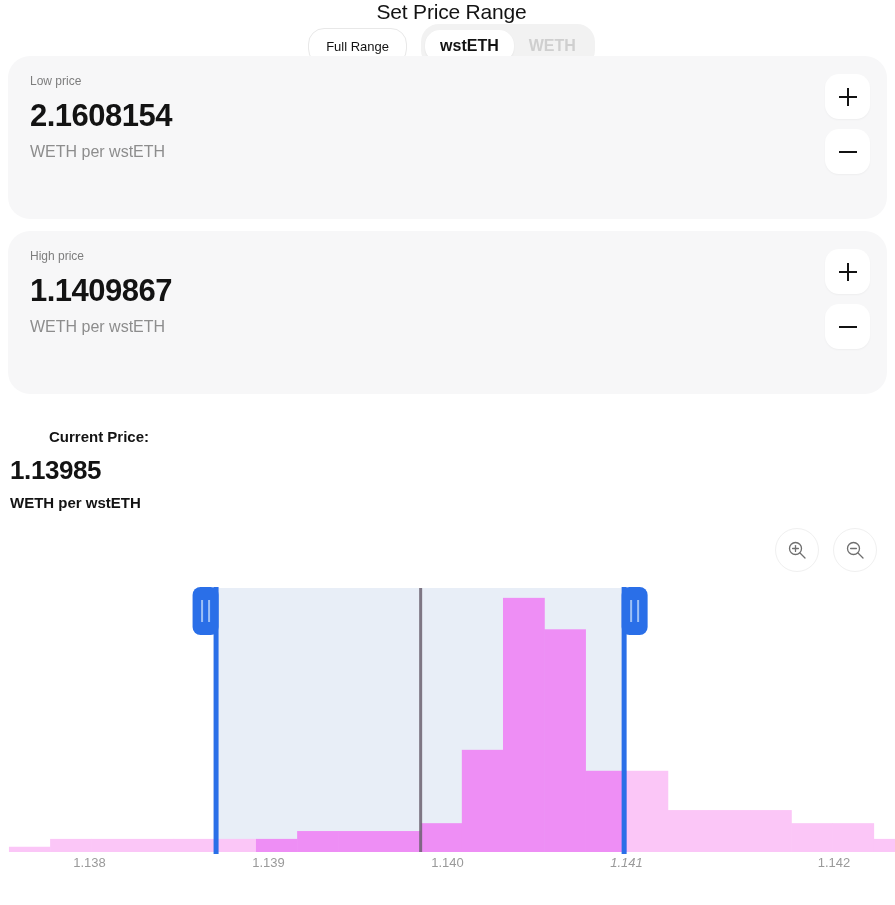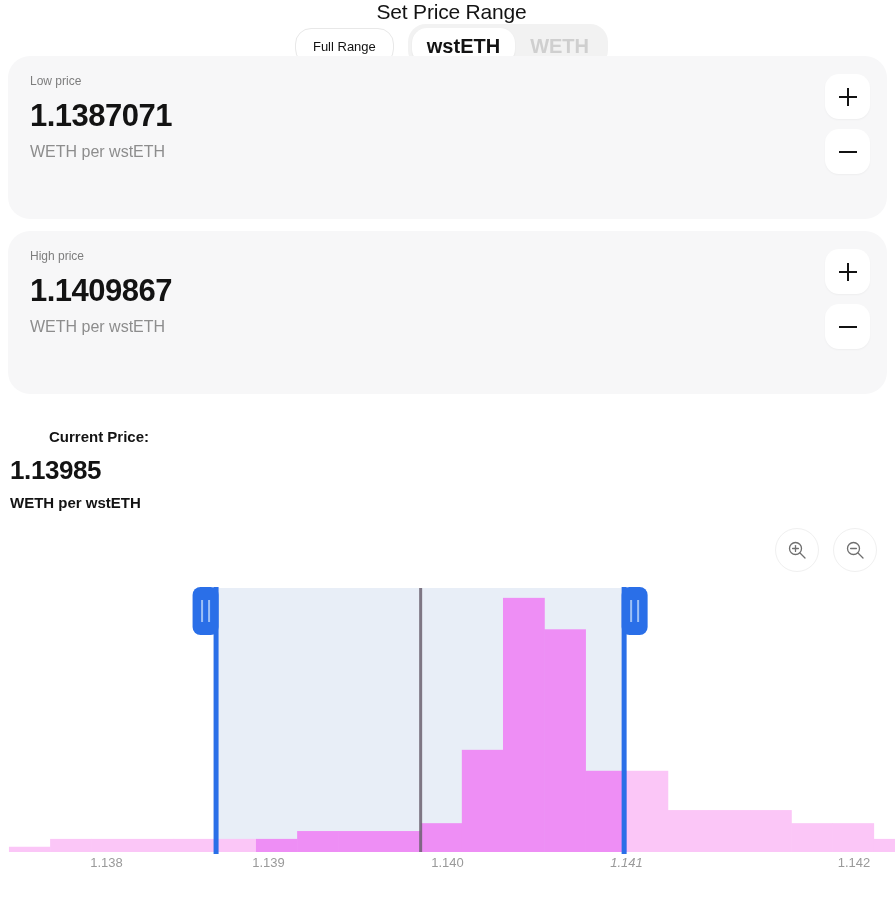--- a/index.html
+++ b/index.html
@@ -47,21 +47,21 @@
   }
   .token-toggle {
     display: flex;
     align-items: center;
     background: #f2f2f2;
     border-radius: 18px;
     padding: 4px;
     height: 44px;
   }
   .token-opt {
-    font-size: 20px;
+    font-size: 16px;
     font-weight: bold;
     border-radius: 15px;
     padding: 8px 15px;
     line-height: 1;
     cursor: pointer;
     white-space: nowrap;
   }
   .token-opt.active {
     background: #ffffff;
     color: #131313;
@@ -202,21 +202,21 @@
     <button class="full-range-btn">Full Range</button>
     <div class="token-toggle">
       <div class="token-opt active">wstETH</div>
       <div class="token-opt inactive">WETH</div>
     </div>
   </div>
 </div>
 
 <div class="price-card">
   <div class="card-label">Low price</div>
-  <div class="card-value">1.1387071</div>
+  <div class="card-value">2.1608154</div>
   <div class="card-unit">WETH per wstETH</div>
   <div class="stepper">
     <button class="step-btn">
       <svg width="22" height="22" viewBox="0 0 22 22">
         <rect x="10" y="2" width="2" height="18" fill="#131313"></rect>
         <rect x="2" y="10" width="18" height="2" fill="#131313"></rect>
       </svg>
     </button>
     <button class="step-btn">
       <svg width="22" height="22" viewBox="0 0 22 22">
@@ -307,19 +307,19 @@
         <rect x="208.07089999999795" y="20" width="2" height="22" fill="#9dc0f5"></rect>
       </g>
     <g id="handle-high-layer">
         <rect x="621.6192999999972" y="7" width="5" height="267" fill="#2a6fe8"></rect>
         <rect x="621.6192999999972" y="7" width="26" height="48" rx="8" ry="8" fill="#2a6fe8"></rect>
         <rect x="630.1192999999972" y="20" width="2" height="22" fill="#9dc0f5"></rect>
         <rect x="637.1192999999972" y="20" width="2" height="22" fill="#9dc0f5"></rect>
       </g>
   </svg>
   <div class="axis-labels" id="axis-labels">
-      <div class="axis-label" style="left: 89.5px; margin-left: 17px;">1.138</div>
+      <div class="axis-label" style="left: 89.5px;">1.138</div>
       <div class="axis-label" style="left: 268.5px;">1.139</div>
       <div class="axis-label" style="left: 447.5px;">1.140</div>
       <div class="axis-label" style="left: 626.5px; font-style: italic;">1.141</div>
-      <div class="axis-label" style="left: 854px;">1.142</div>
+      <div class="axis-label" style="left: 834px;">1.142</div>
     </div>
 </div>
 
 </body></html>

